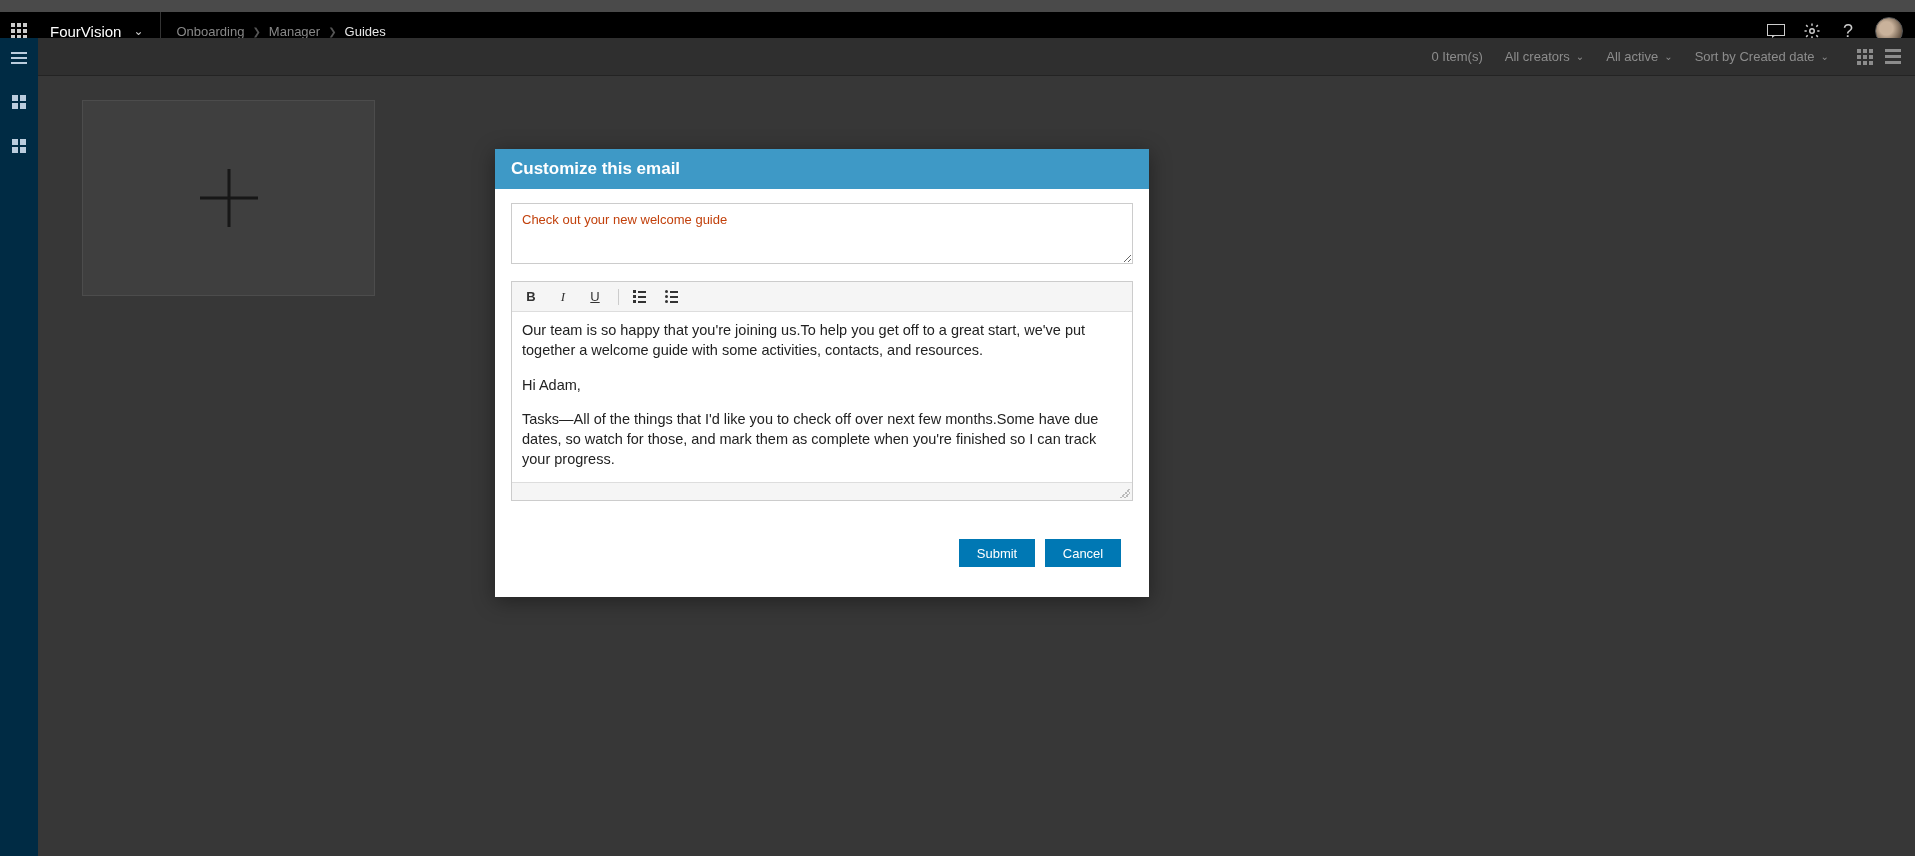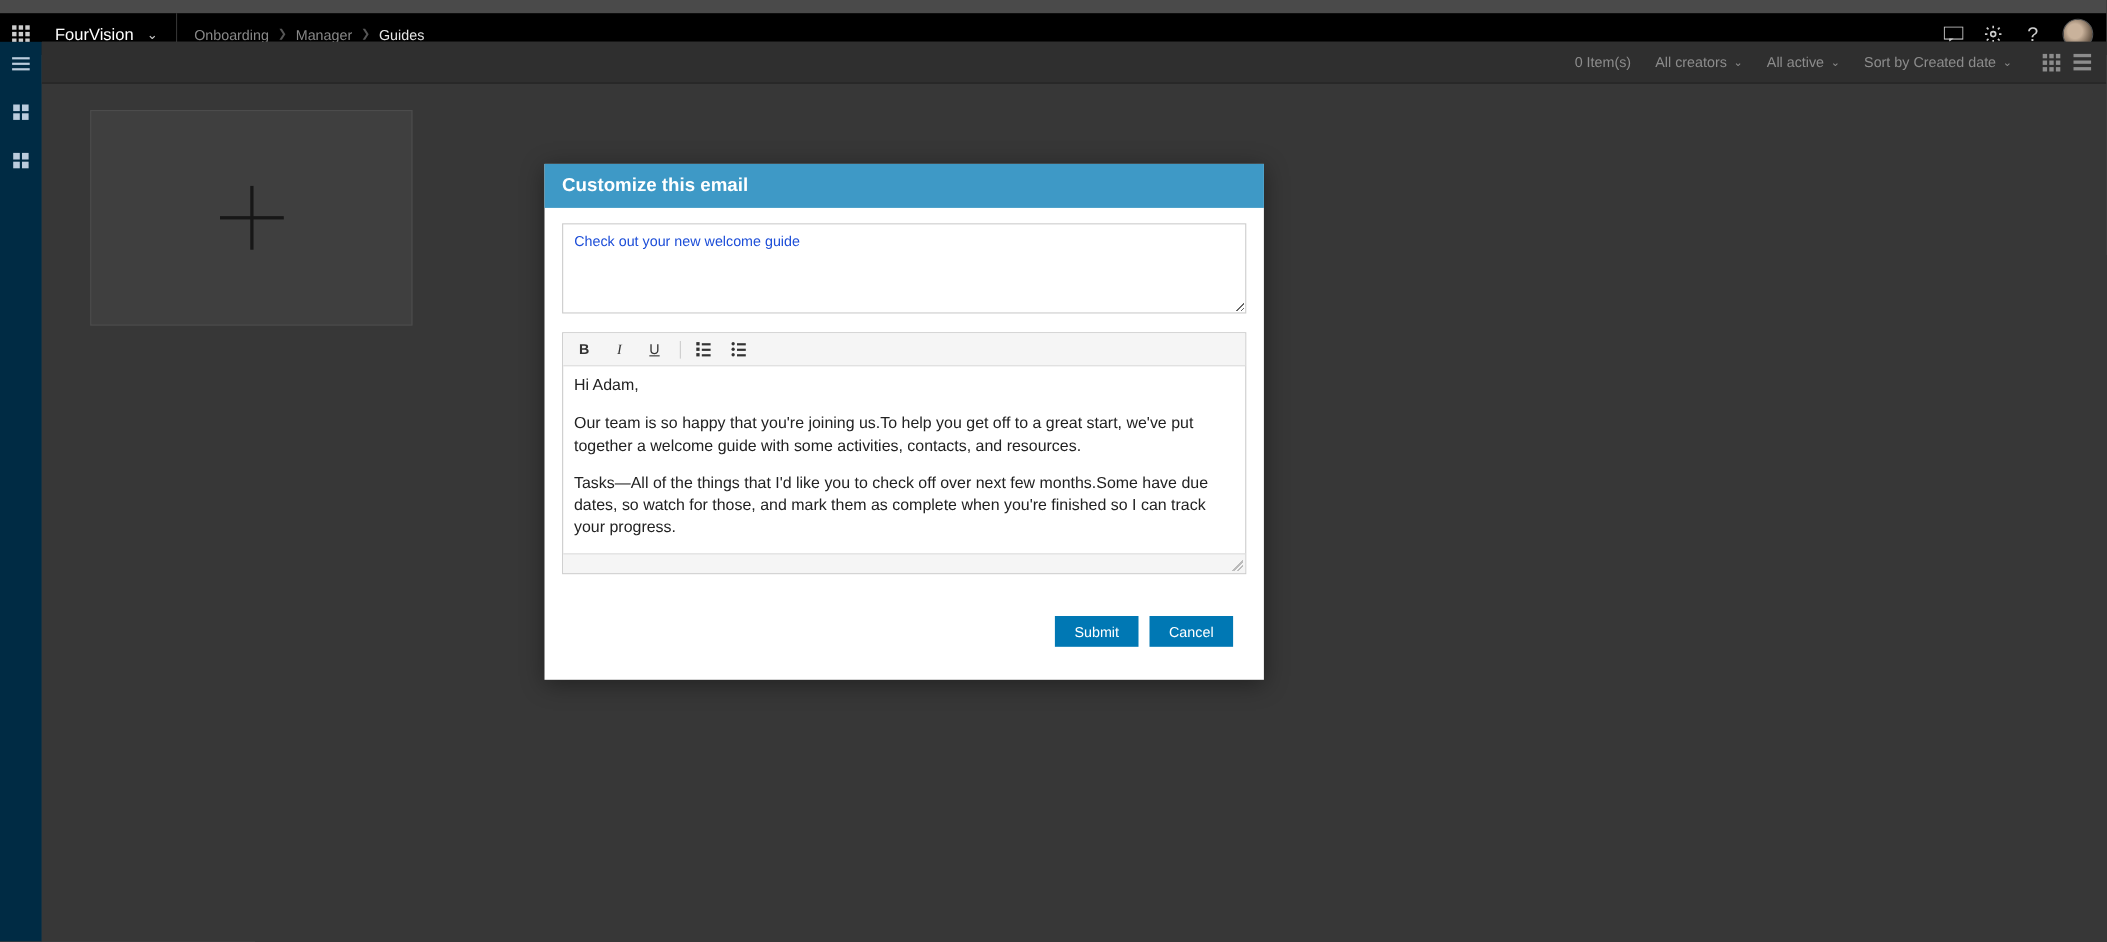--- a/index.html
+++ b/index.html
@@ -49,21 +49,21 @@
 
   
   .dim { position:absolute; inset:0; background:rgba(0,0,0,0.25); }
 
   
   .modal { position:absolute; left:457px; top:111px; width:654px; background:#fff; box-shadow:0 4px 20px rgba(0,0,0,0.4); }
   .modal-header { background:#3e99c6; color:#fff; padding:10px 16px; font-size:17px; font-weight:600; }
   .modal-body { padding:14px 16px 20px; }
   .prompt { font-size:15px; color:#222; font-weight:600; margin-bottom:6px; }
   .label { font-size:12px; color:#555; margin-bottom:4px; }
-  .subject { width:100%; height:82px; border:1px solid #ccc; resize:both; padding:8px 10px; font-family:inherit; font-size:13px; color:#1d4ed8; margin-bottom:14px; }
+  .subject { width:100%; height:61px; border:1px solid #ccc; resize:both; padding:8px 10px; font-family:inherit; font-size:13px; color:#c2410c; margin-bottom:14px; }
   .editor { border:1px solid #ccc; }
   .toolbar { height:30px; background:#f5f5f5; border-bottom:1px solid #ddd; display:flex; align-items:center; padding:0 10px; gap:14px; color:#333; }
   .toolbar .tb { width:18px; text-align:center; cursor:pointer; font-size:13px; }
   .toolbar .divider{ width:1px; height:16px; background:#ccc; }
   .tb.bold{ font-weight:700; }
   .tb.ital{ font-style:italic; font-family:Georgia,serif; }
   .tb.und{ text-decoration:underline; }
   .listicon{ display:flex; flex-direction:column; gap:2px; }
   .listicon .row{ display:flex; align-items:center; gap:2px; }
   .listicon .dot{ width:3px; height:3px; background:#333; border-radius:50%; }
@@ -237,22 +237,22 @@
                   <div class="line"></div>
                 </div>
               <div class="row">
                   <div class="dot"></div>
                   <div class="line"></div>
                 </div>
             </div>
           </div>
         </div>
         <div class="editor-body" contenteditable="true" style="">
+          <p>Our team is so happy that you're joining us.To help you get off to a great start, we've put together a welcome guide with some activities, contacts, and resources.</p>
           <p>Hi Adam,</p>
-          <p>Our team is so happy that you're joining us.To help you get off to a great start, we've put together a welcome guide with some activities, contacts, and resources.</p>
           <p>Tasks—All of the things that I'd like you to check off over next few months.Some have due dates, so watch for those, and mark them as complete when you're finished so I can track your progress.</p>
         </div>
         <div class="editor-foot">
           <div class="resizer"></div>
         </div>
       </div>
     </div>
     <div class="modal-actions">
       <button class="btn">Submit</button>
       <button class="btn">Cancel</button>

